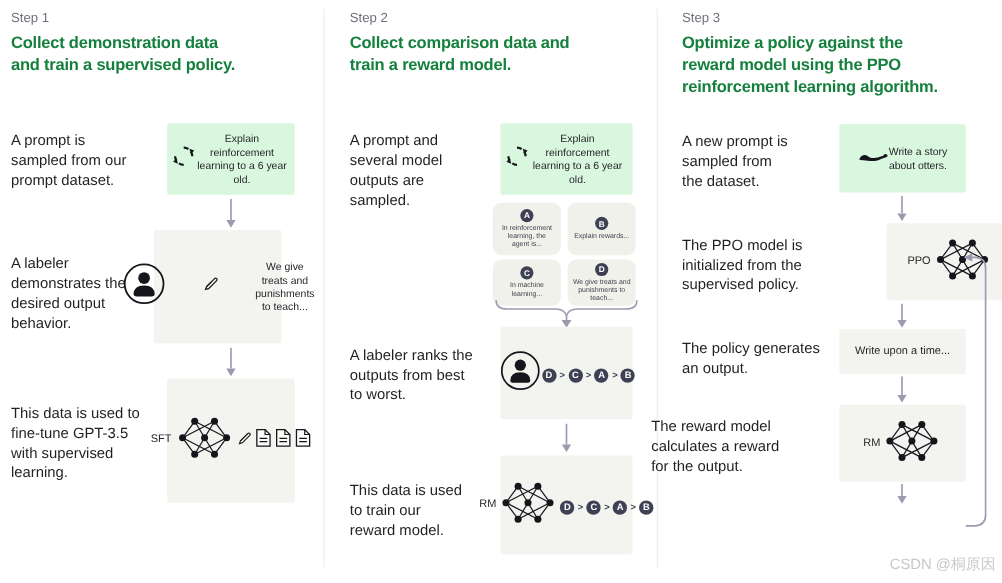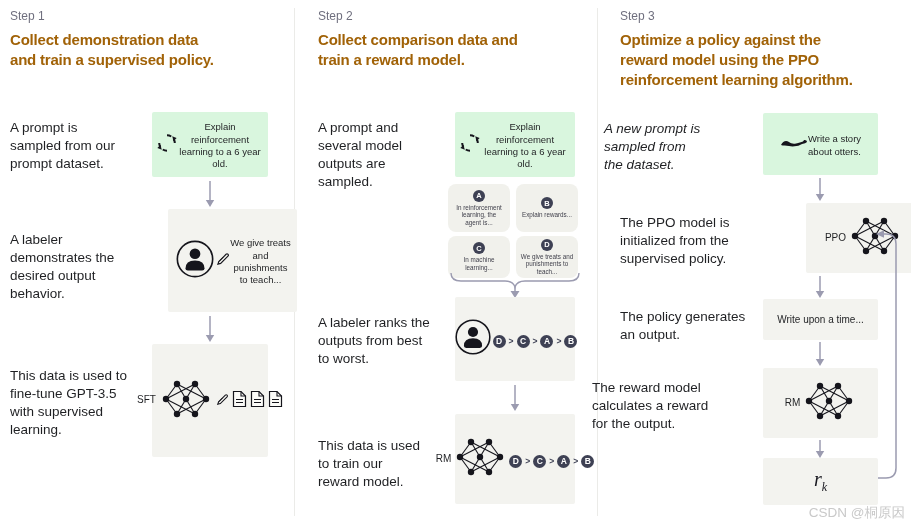--- a/index.html
+++ b/index.html
@@ -3,21 +3,21 @@
 <meta charset="utf-8">
 <style>
   html,body { margin:0; padding:0; background:#ffffff; }
   .canvas {
     position:relative; width:911px; height:530px; background:#ffffff;
     font-family:"Liberation Sans", sans-serif; overflow:hidden;
     color:#1f2023;
   }
   .divider { position:absolute; top:8px; height:508px; width:1px; background:#ebebe8; }
   .step-label { position:absolute; font-size:12px; color:#6f6f7e; white-space:pre-line; }
-  .step-title { position:absolute; font-size:15px; font-weight:bold; color:#a16207;
+  .step-title { position:absolute; font-size:15px; font-weight:bold; color:#15803d;
                 line-height:1.32; letter-spacing:-0.2px; white-space:pre-line; }
   .side-text { position:absolute; font-size:13.5px; line-height:1.33; white-space:pre-line; }
   .box { position:absolute; border-radius:2px; display:flex; flex-direction:row;
          align-items:center; justify-content:center; text-align:center; box-sizing:border-box; }
   .green { background:#d9f6de; }
   .gray  { background:#f3f3ef; }
   .caption { font-size:9.5px; line-height:1.3; color:#1f2023; white-space:pre-line; margin-top:3px; }
   .model-label { font-size:10px; color:#1f2023; margin-bottom:2px; }
   .mini { position:absolute; background:#f1f1ec; border-radius:8px; display:flex;
           flex-direction:column; align-items:center; justify-content:center;
@@ -69,21 +69,21 @@
     <svg width="12" height="26">
         <line x1="6" y1="0" x2="6" y2="19" stroke="#9b9bb0" stroke-width="1.5"></line>
         <polygon points="1.8,19 10.2,19 6,26" fill="#9b9bb0"></polygon>
       </svg>
   </div>
 
   <div class="side-text" style="left:10px; top:231px; width:140px;">A labeler
 demonstrates the
 desired output
 behavior.</div>
-  <div class="box gray" style="left:168px; top:209px; width:129px; height:103px; padding:6px;">
+  <div class="box gray" style="left:140px; top:209px; width:116px; height:103px; padding:6px;gap:33px;">
     <span>
       <svg width="42" height="42" viewBox="0 0 44 44">
         <circle cx="22" cy="22" r="18.5" fill="none" stroke="#15151c" stroke-width="1.7"></circle>
         <circle cx="22" cy="16.5" r="5.6" fill="#15151c"></circle>
         <path d="M12 32 Q12 23.5 22 23.5 Q32 23.5 32 32 Q32 34 29.5 34 L14.5 34 Q12 34 12 32 Z" fill="#15151c"></path>
       </svg>
     </span>
     <span>
       <svg width="14" height="14" viewBox="0 0 15 15">
         <path d="M2 13 L3 10.2 L10.8 2.4 Q11.8 1.4 12.8 2.4 Q13.8 3.4 12.8 4.4 L5 12.2 L2 13 Z" fill="none" stroke="#15151c" stroke-width="1.2"></path>
@@ -285,21 +285,21 @@
       <span class="sep">&gt;</span>
       <span class="chip">B</span>
     </div>
   </div>
 
   <div class="step-label" style="left:620px; top:9px;">Step 3</div>
   <div class="step-title" style="left:620px; top:30px; width:285px;">Optimize a policy against the
 reward model using the PPO
 reinforcement learning algorithm.</div>
 
-  <div class="side-text" style="left:604px; top:120px; width:150px;font-style:italic;">A new prompt is
+  <div class="side-text" style="left:620px; top:120px; width:150px;">A new prompt is
 sampled from
 the dataset.</div>
   <div class="box green" style="left:763px; top:113px; width:115px; height:62px; padding:5px;">
     <span>
       <svg width="28" height="14" viewBox="0 0 28 14">
         <path d="M1 10 C3 6 6 5 9 7 C11 8.5 13 9 16 8.5 C19 8 21 7 23 6.5 C23.5 5 25 4.5 26.2 5.5 C27.5 6.2 27 7.5 25.5 8 C24 8.5 22 9 20 10 C17 11.5 12 11.7 9 11.1 C6 10.6 3 11 1 10 Z" fill="#15151c"></path>
       </svg>
     </span>
     <div class="caption">Write a story
 about otters.</div>
@@ -400,23 +400,20 @@
     </span>
   </div>
 
   <div class="arr" style="left:814px; top:440px;">
     <svg width="12" height="18">
         <line x1="6" y1="0" x2="6" y2="11" stroke="#9b9bb0" stroke-width="1.5"></line>
         <polygon points="1.8,11 10.2,11 6,18" fill="#9b9bb0"></polygon>
       </svg>
   </div>
 
-  <div class="box gray" style="left:763px; top:458px; width:115px; height:47px;">
-    <span class="rk"><i>r</i><sub>k</sub></span>
-  </div>
 
   <div class="arr" style="left:858px; top:226px;">
     <svg width="48" height="258">
       <path d="M 20 252 H 28 Q 38 252 38 242 V 18 Q 38 8 28 8 H 26" fill="none" stroke="#9b9bb0" stroke-width="1.5"></path>
       <polygon points="26,4.2 26,11.8 18,8" fill="#9b9bb0"></polygon>
     </svg>
   </div>
 
   <div class="watermark">CSDN @桐原因</div>
 

